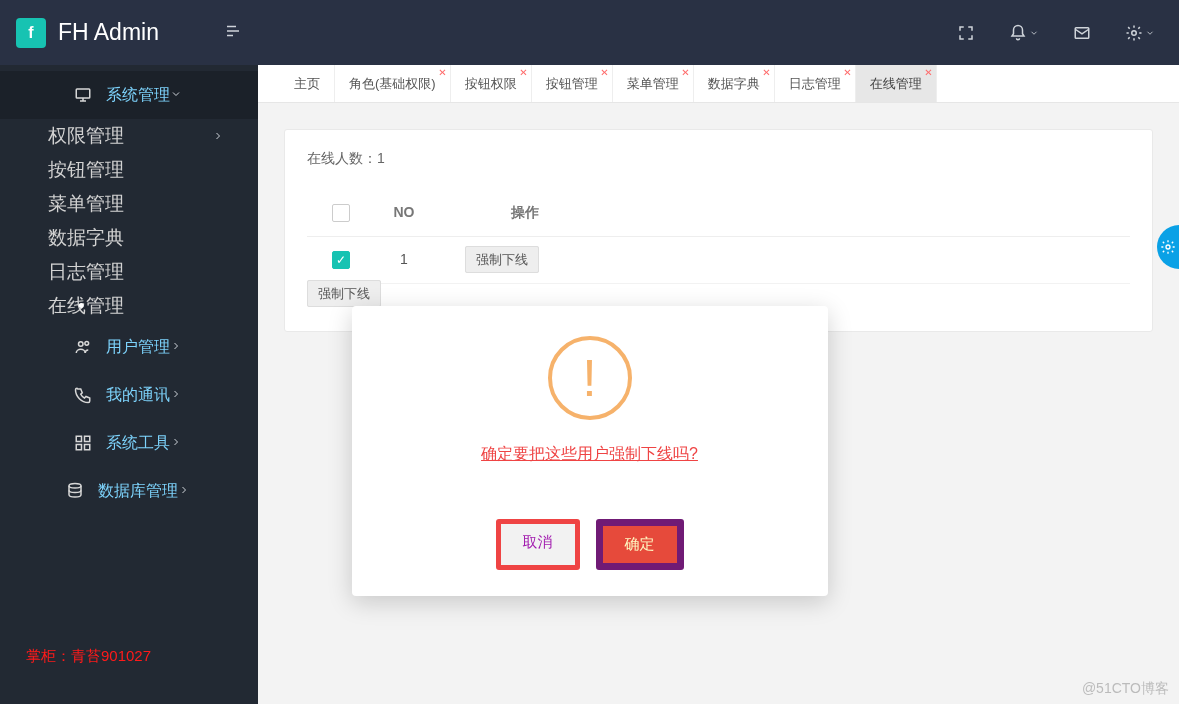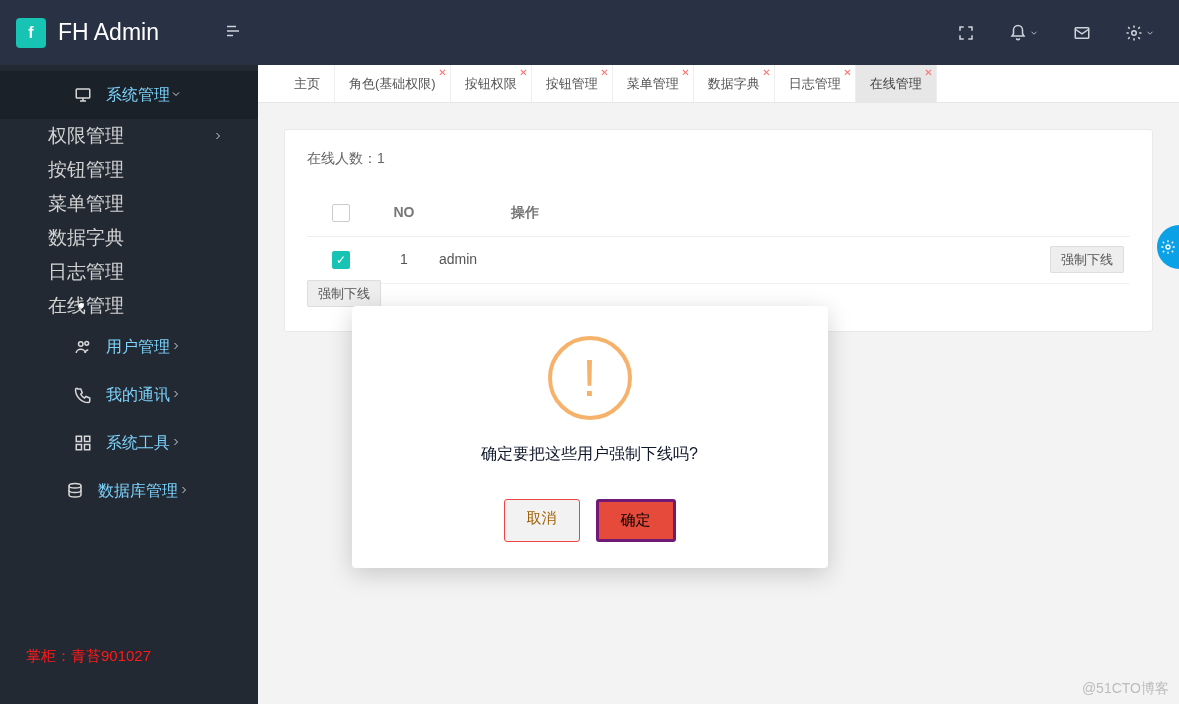--- a/index.html
+++ b/index.html
@@ -58,25 +58,25 @@
 .float-gear { position: absolute; right: 0; top: 225px; width: 22px; height: 44px; background: #0aa1e6; border-radius: 22px 0 0 22px; display: flex; align-items: center; justify-content: center; color: #fff; }
 
 
 .watermark { position: absolute; right: 10px; bottom: 6px; color: rgba(120,120,120,0.45); font-size: 14px; }
 
 
 .modal-mask { position: absolute; inset: 0; display: flex; justify-content: center; align-items: flex-start; padding-top: 306px; }
 .modal { width: 476px; background: #fff; border-radius: 4px; box-shadow: 0 6px 24px rgba(0,0,0,0.18); padding: 30px 24px 26px; text-align: center; }
 .modal-icon { width: 84px; height: 84px; border: 4px solid #f6b26b; border-radius: 50%; display: inline-flex; align-items: center; justify-content: center; margin-bottom: 24px; }
 .modal-icon span { color: #f6b26b; font-size: 52px; font-weight: 300; }
-.modal-text { font-size: 16px; color: #0f172a; margin-bottom: 34px; }
+.modal-text { font-size: 16px; color: #ef4444; margin-bottom: 54px; text-decoration: underline; }
 .modal-actions { display: flex; justify-content: center; gap: 16px; }
 .btn { padding: 9px 22px; font-size: 15px; border-radius: 3px; cursor: pointer; }
-.btn-cancel { background: #f2f2f2; border: 1px solid #ef4444; color: #a16207; }
-.btn-confirm { background: #e64a3b; border: 3px solid #701a75; color: #000000; }
+.btn-cancel { background: #f2f2f2; border: 5px solid #ef4444; color: #a21caf; }
+.btn-confirm { background: #e64a3b; border: 7px solid #701a75; color: #fef9c3; }
 </style>
 </head>
 <body>
 
 <div class="sidebar">
   <div class="brand">
     <div class="brand-left">
       <div class="brand-logo">f</div>
       <div class="brand-title">FH Admin</div>
     </div>
@@ -270,21 +270,20 @@
             <span class="chk"></span>
           </div>
         <div class="col-no">NO</div>
         <div class="col-act">操作</div>
       </div>
       <div class="tbl-row">
         <div class="col-check">
             <span class="chk checked">✓</span>
           </div>
         <div class="col-no">1</div>
-        <div class="col-user">admin</div>
         <div class="col-act"><span class="btn-small">强制下线</span></div>
       </div>
     </div>
     <span class="btn-small force-offline-btn">强制下线</span>
   </div>
 </div>
 
 <div class="float-gear">
   <svg viewBox="0 0 24 24" width="16" height="16" fill="none" stroke="#fff" stroke-width="2">
       <circle cx="12" cy="12" r="3"></circle>

